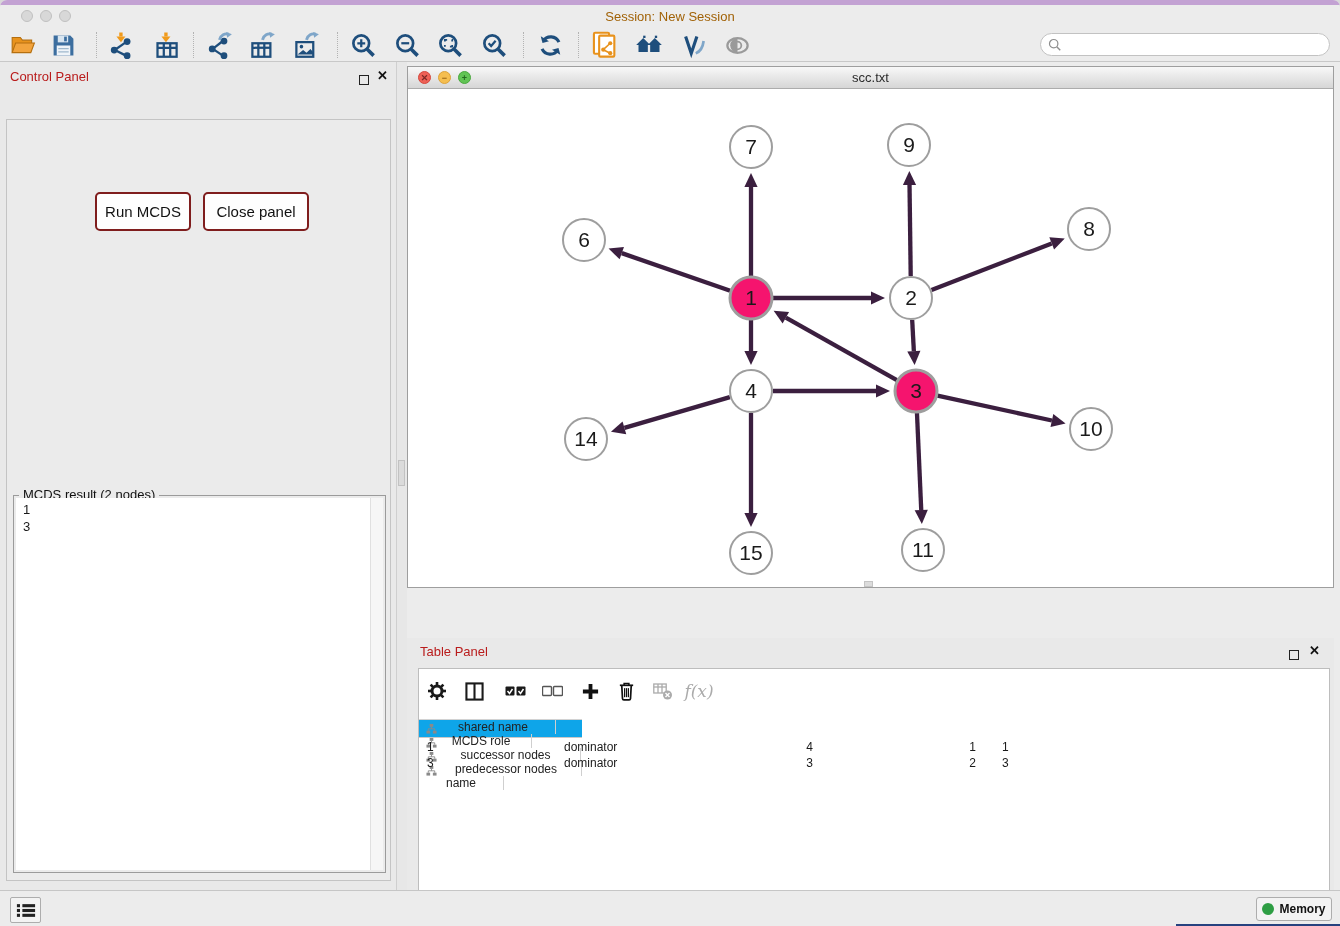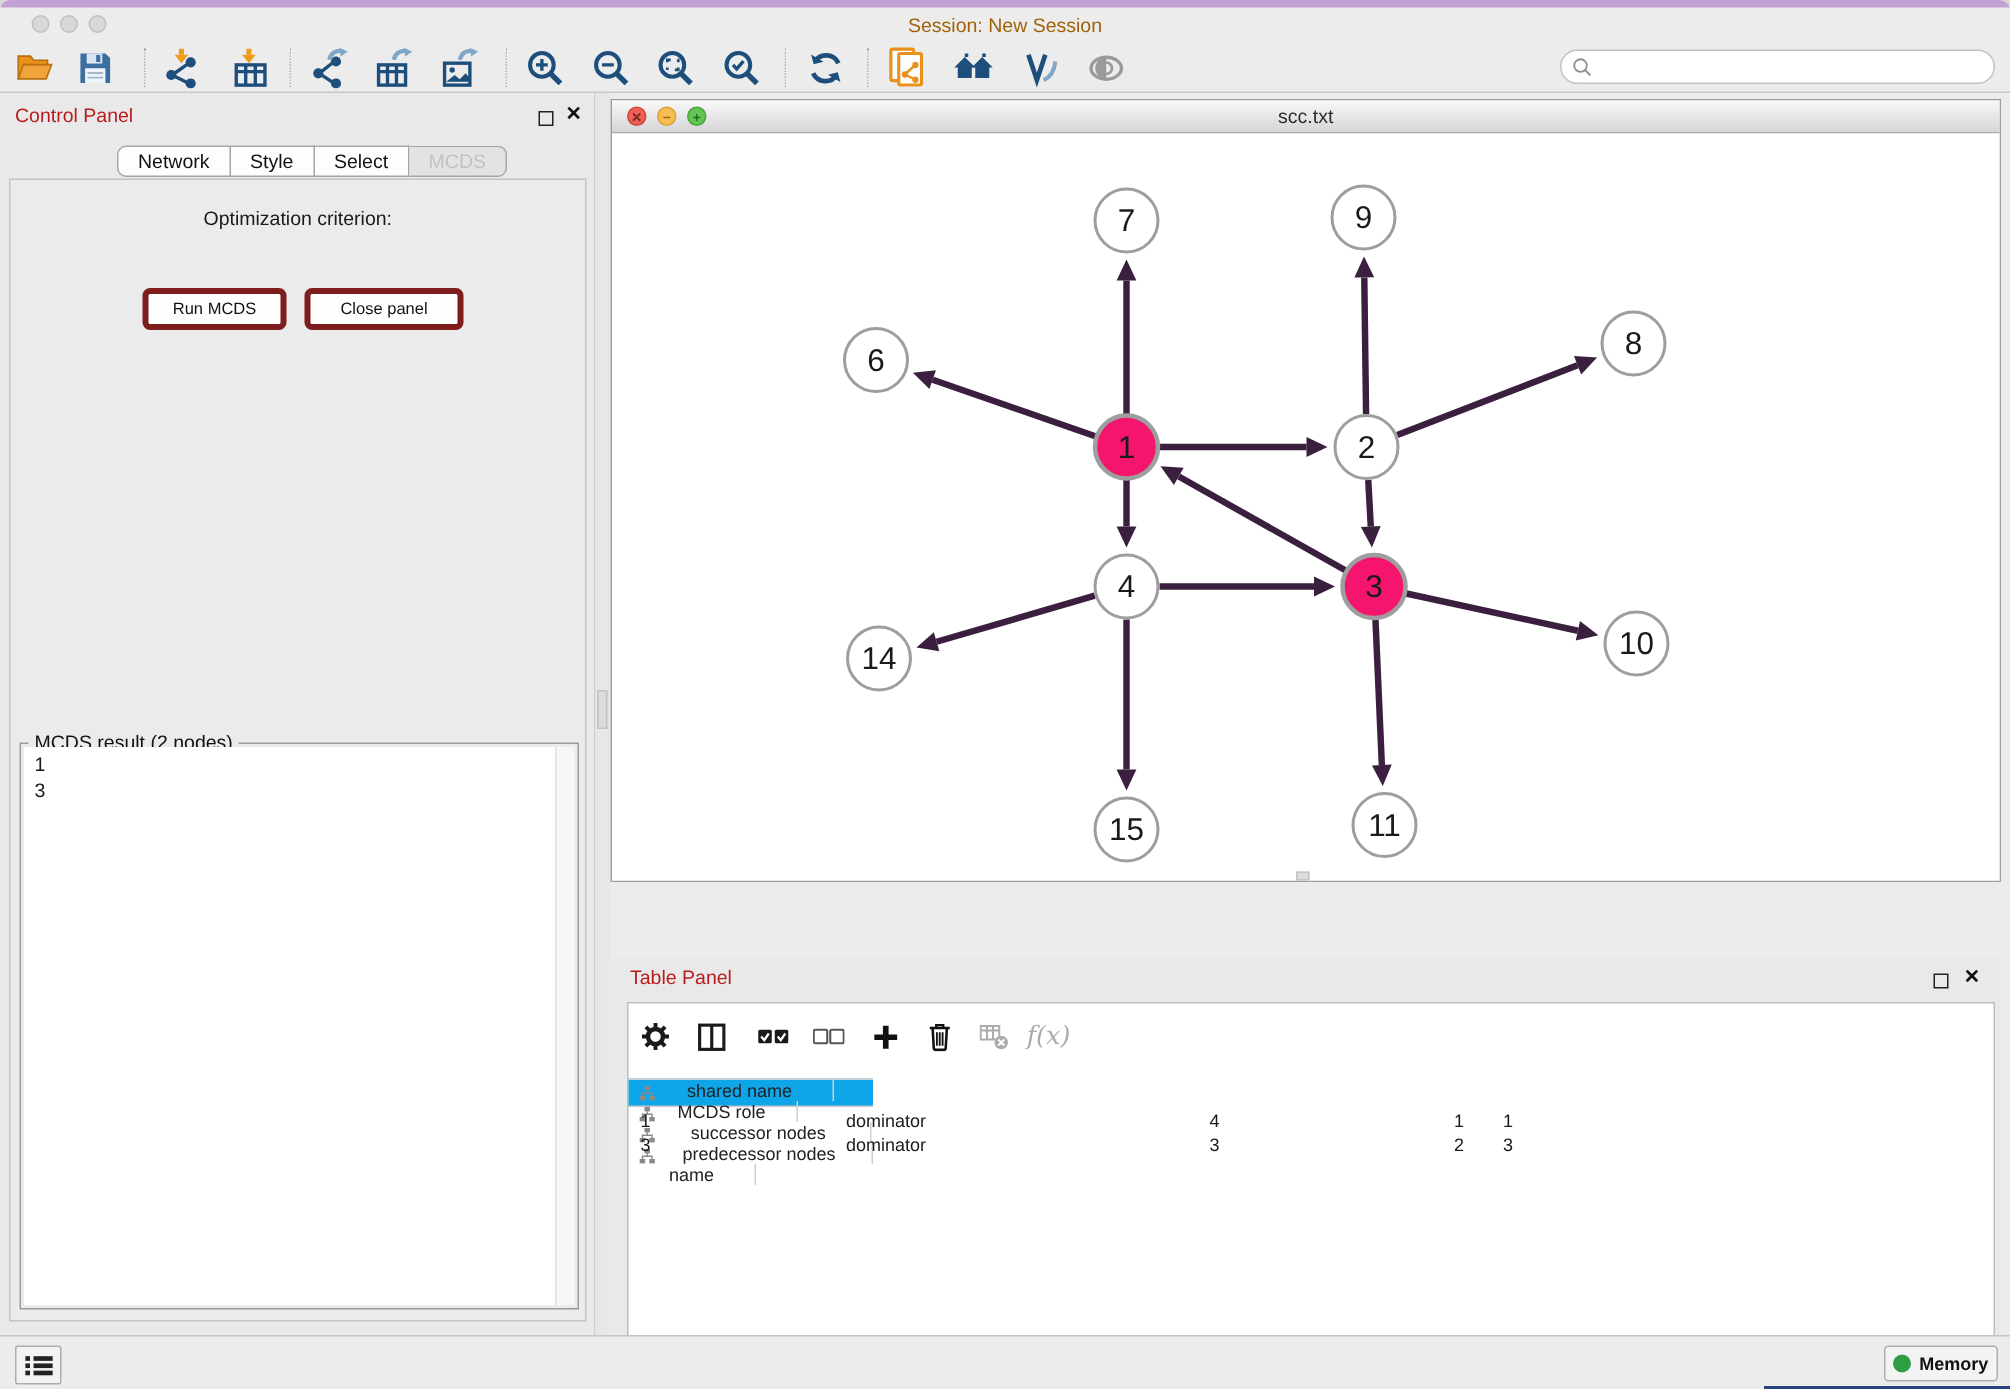--- a/index.html
+++ b/index.html
@@ -37,21 +37,21 @@
   .seg-tab:last-child { border-radius:0 6px 6px 0; }
   .seg-tab.selected { background:#E3E3E3; color:#C2C2C2; }
   .cp-content { left:6px; top:57px; width:385px; height:762px; background:#EBEBEB; border:1px solid #C4C4C4; }
   .opt-label { width:100%; text-align:center; font-size:13px; top:18px; }
   .combo { left:38px; top:40px; width:310px; height:22px; background:#fff; border:1px solid #A8A8A8; border-radius:5px;
     font-size:13px; line-height:20px; padding-left:10px; }
   .combo .stepper { position:absolute; right:8px; top:2px; display:flex; flex-direction:column; align-items:center; }
   .combo .stepper span { display:block; width:0; height:0; border-left:4px solid transparent; border-right:4px solid transparent; }
   .combo .stepper .up { border-bottom:5px solid #555; margin-bottom:2px; }
   .combo .stepper .dn { border-top:5px solid #555; }
-  .btn { position:absolute; height:28px; background:#FEFEFE; border:4px solid #7f1d1d; border-radius:5px; font-size:11px;
+  .btn { position:absolute; height:39px; background:#FEFEFE; border:2px solid #7f1d1d; border-radius:5px; font-size:15px;
     font-family:inherit; color:#111; }
   .fieldset-box { left:6px; top:375px; width:373px; height:378px; border:1px solid #9B9B9B; background:#EBEBEB; }
   .fieldset-legend { position:absolute; top:-9px; left:5px; background:#EBEBEB; padding:0 4px; font-size:13px; color:#111; }
   .result-white { position:absolute; left:2px; top:2px; right:15px; bottom:2px; background:#fff; }
   .result-scroll { position:absolute; right:2px; top:2px; width:13px; bottom:2px; background:#F6F6F6; border-left:1px solid #E0E0E0; }
   .result-text { padding:3px 0 0 7px; font-size:13px; line-height:17px; white-space:pre; font-family:"Liberation Sans", sans-serif; }
 
   .v-splitter { left:397px; top:62px; width:10px; height:828px; background:#E7E7E7; }
   .v-splitter .handle { position:absolute; left:1px; top:398px; width:7px; height:26px; background:#DBDBDB; border:1px solid #C2C2C2; }
 
@@ -264,28 +264,21 @@
           <line x1="10" y1="10" x2="14" y2="14" stroke="#8E8E8E" stroke-width="1.6"></line>
         </svg>
       <input type="text" placeholder="" style="">
     </div>
   </div>
 
   <div class="abs" id="control-panel">
     <div class="abs panel-title" style="left:10px; top:7px">Control Panel</div>
     <div class="abs" style="left:359px; top:9px"><span class="float-icon"></span></div>
     <div class="abs close-icon" style="left:377px; top:9px">✕</div>
-    <div class="abs seg" style="left:78px; top:35px">
-        <div class="seg-tab">Network</div>
-        <div class="seg-tab">Style</div>
-        <div class="seg-tab">Select</div>
-        <div class="seg-tab selected">MCDS</div>
-      </div>
     <div class="abs cp-content">
-      <div class="abs opt-label">Optimization criterion:</div>
       <button class="btn" style="left:88px; top:72px; width:96px">Run MCDS</button>
       <button class="btn" style="left:196px; top:72px; width:106px">Close panel</button>
       <div class="abs fieldset-box">
         <span class="fieldset-legend">MCDS result (2 nodes)</span>
         <div class="result-white">
           <div class="result-text">1
 3</div>
         </div>
         <div class="result-scroll"></div>
       </div>

